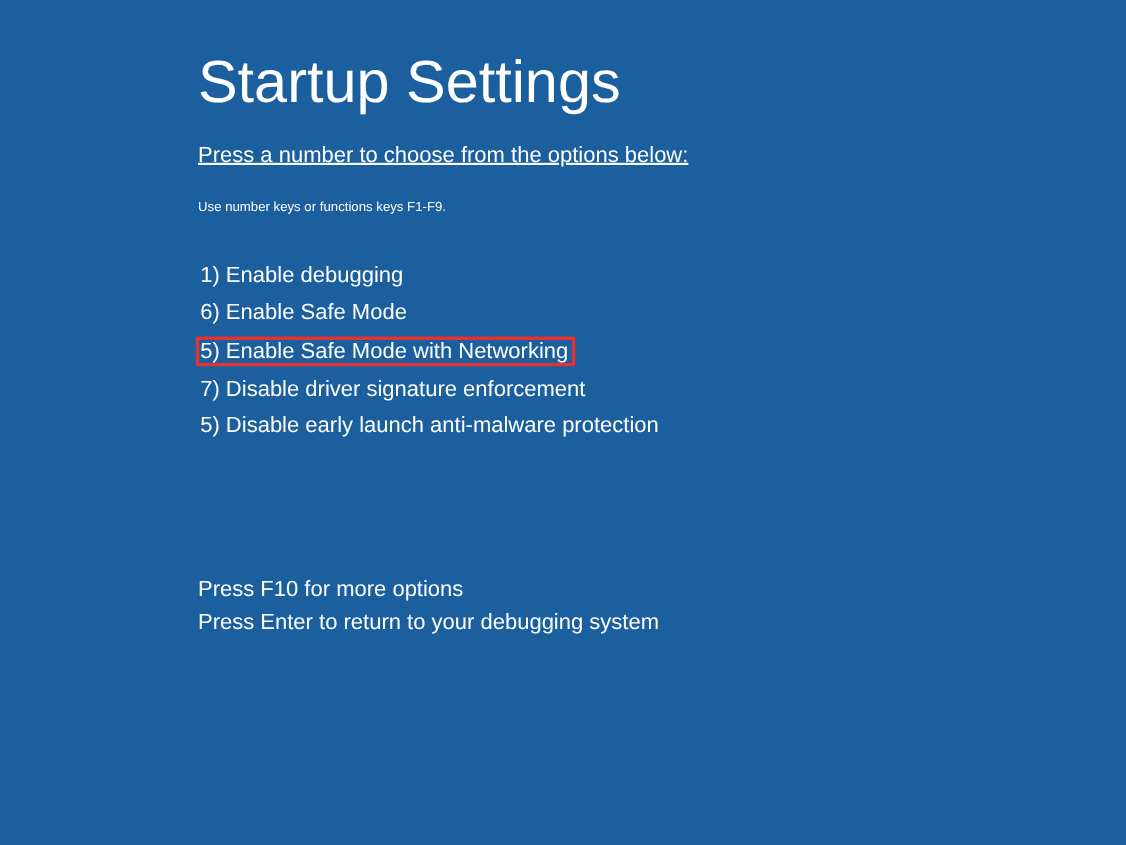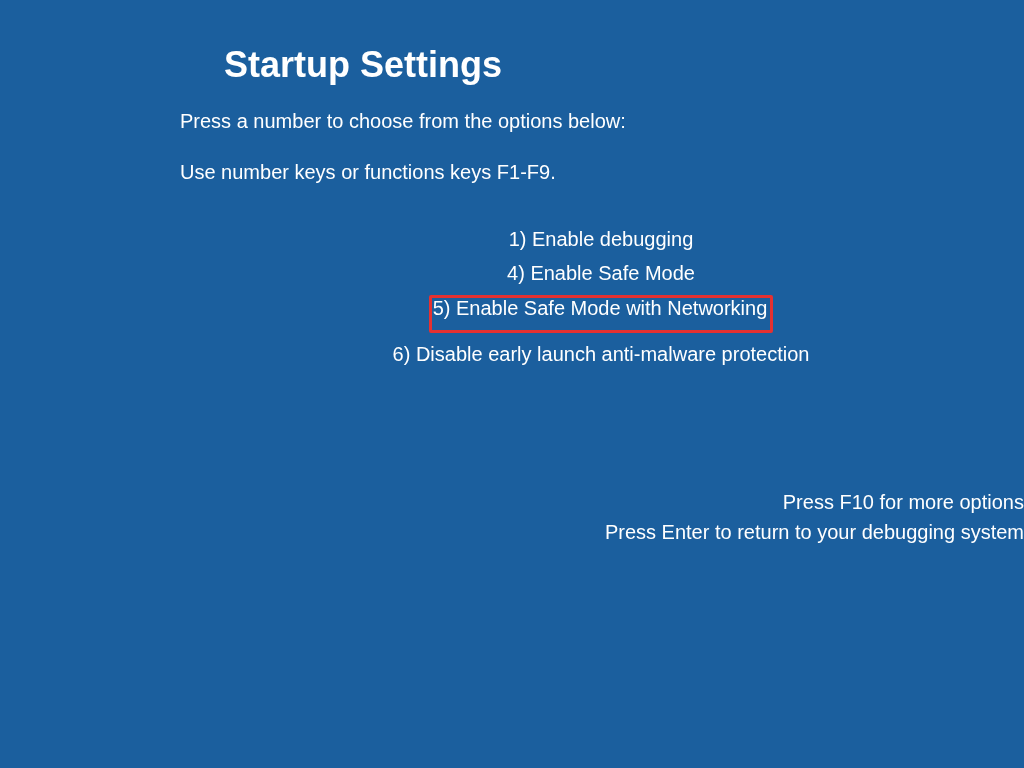--- a/index.html
+++ b/index.html
@@ -10,70 +10,69 @@
     }
     body {
       background: #1B5F9E;
       color: #ffffff;
       font-family: "Segoe UI Light", "Segoe UI", -apple-system, sans-serif;
       font-weight: 300;
       padding-top: 44px;
       padding-left: 180px;
     }
     .title {
-      font-size: 36px;
-      font-weight: 700;
+      font-size: 54px;
+      font-weight: 400;
       letter-spacing: 0px;
       margin-bottom: 24px;
-      margin-left: 44px;
     }
     .subtitle {
       font-size: 20px;
       font-weight: 300;
       margin-bottom: 28px;
+      text-decoration: underline;
     }
     .hint {
-      font-size: 20px;
+      font-size: 12px;
       font-weight: 300;
       margin-bottom: 44px;
     }
     .options {
       margin-bottom: 115px;
-      text-align: center;
     }
     .option-row {
       font-size: 20px;
       font-weight: 300;
       line-height: 1;
       margin-bottom: 9.5px;
       display: inline-block;
       padding: 1px 4px 3px 2px;
     }
     .option-row.highlighted {
       border: 3px solid #E53131;
       border-radius: 2px;
-      padding: 0px 3px 12px 1px;
+      padding: 0px 3px 1px 1px;
       margin-left: -2px;
     }
     .option-wrap { display: block; line-height: 0; }
     .footer-line {
       font-size: 20px;
       font-weight: 300;
       margin-bottom: 7px;
-      text-align: right;
     }
   </style>
 </head>
 <body>
 
 <h1 class="title">Startup Settings</h1>
 <div class="subtitle">Press a number to choose from the options below:</div>
 <div class="hint">Use number keys or functions keys F1-F9.</div>
 
 <div class="options" id="options">
     <span class="option-wrap"><span class="option-row">1) Enable debugging</span></span>
-    <span class="option-wrap"><span class="option-row">4) Enable Safe Mode</span></span>
+    <span class="option-wrap"><span class="option-row">6) Enable Safe Mode</span></span>
     <span class="option-wrap"><span class="option-row highlighted">5) Enable Safe Mode with Networking</span></span>
-    <span class="option-wrap"><span class="option-row">6) Disable early launch anti-malware protection</span></span>
+    <span class="option-wrap"><span class="option-row">7) Disable driver signature enforcement</span></span>
+    <span class="option-wrap"><span class="option-row">5) Disable early launch anti-malware protection</span></span>
   </div>
 
 <div class="footer-line">Press F10 for more options</div>
 <div class="footer-line">Press Enter to return to your debugging system</div>
 
 </body></html>

